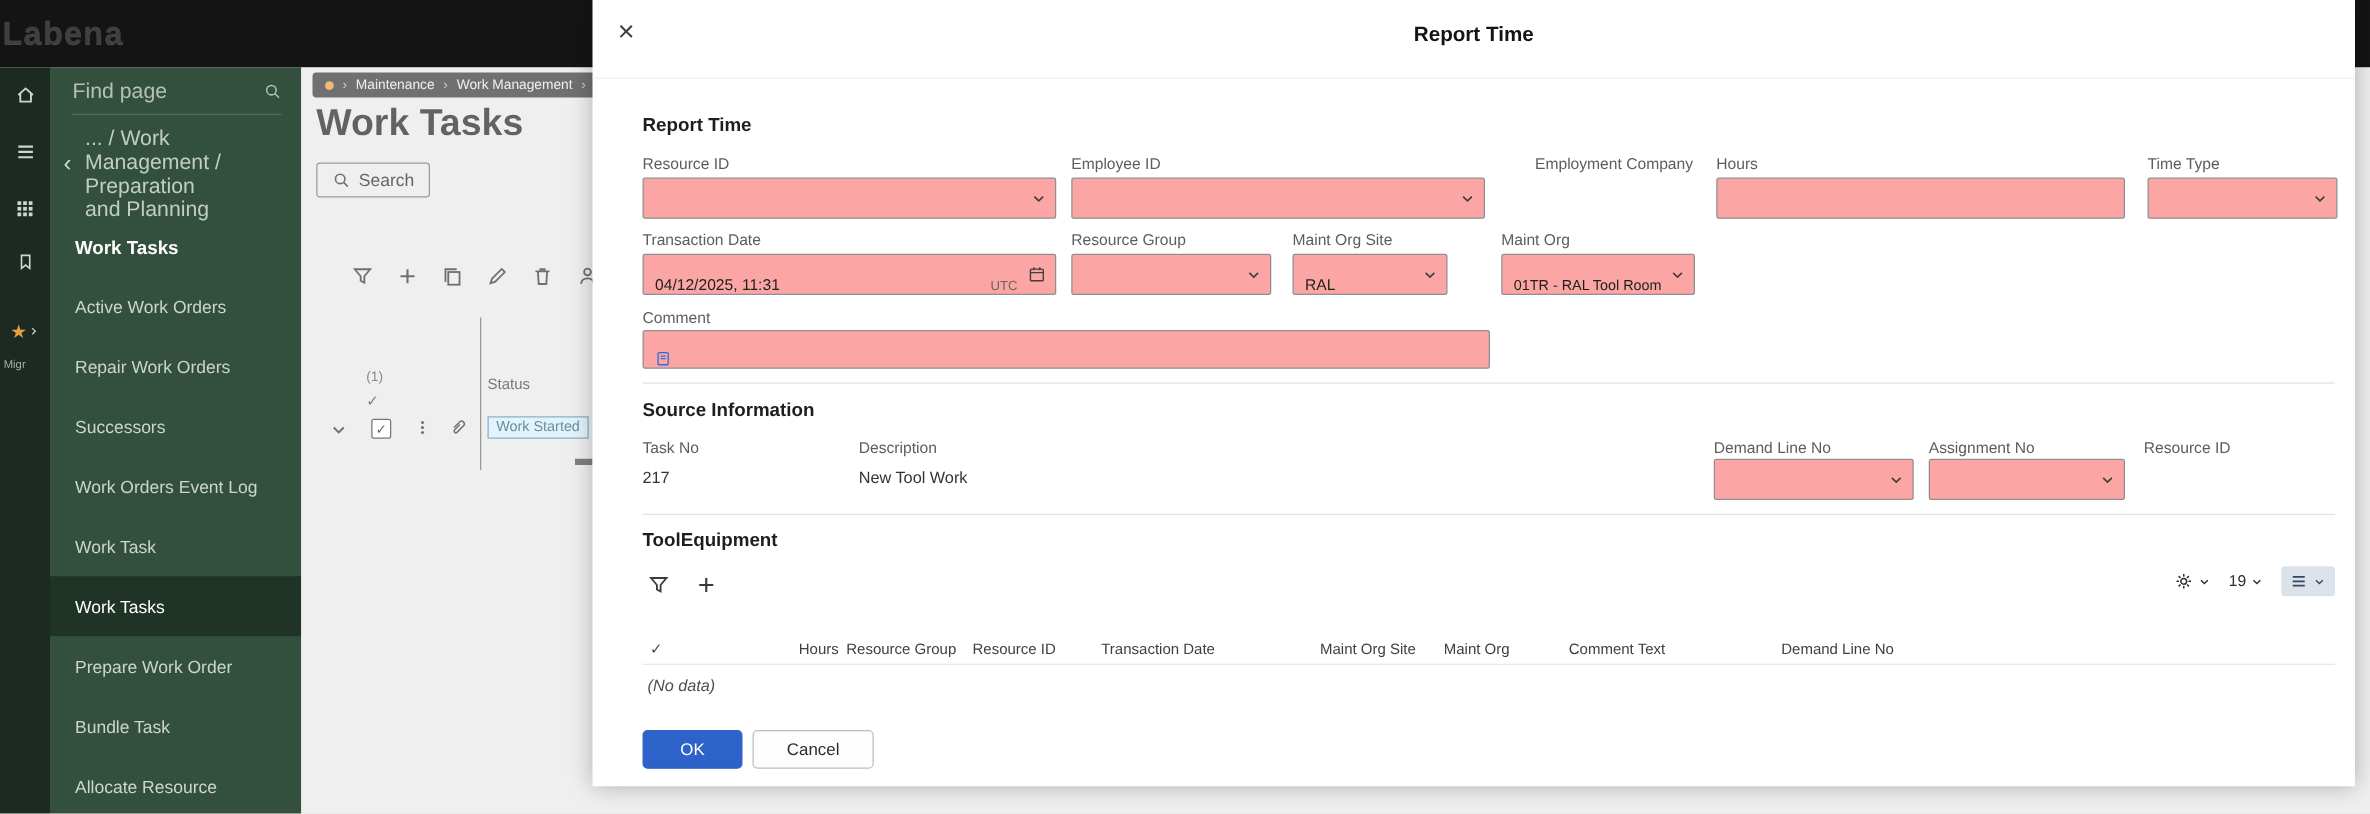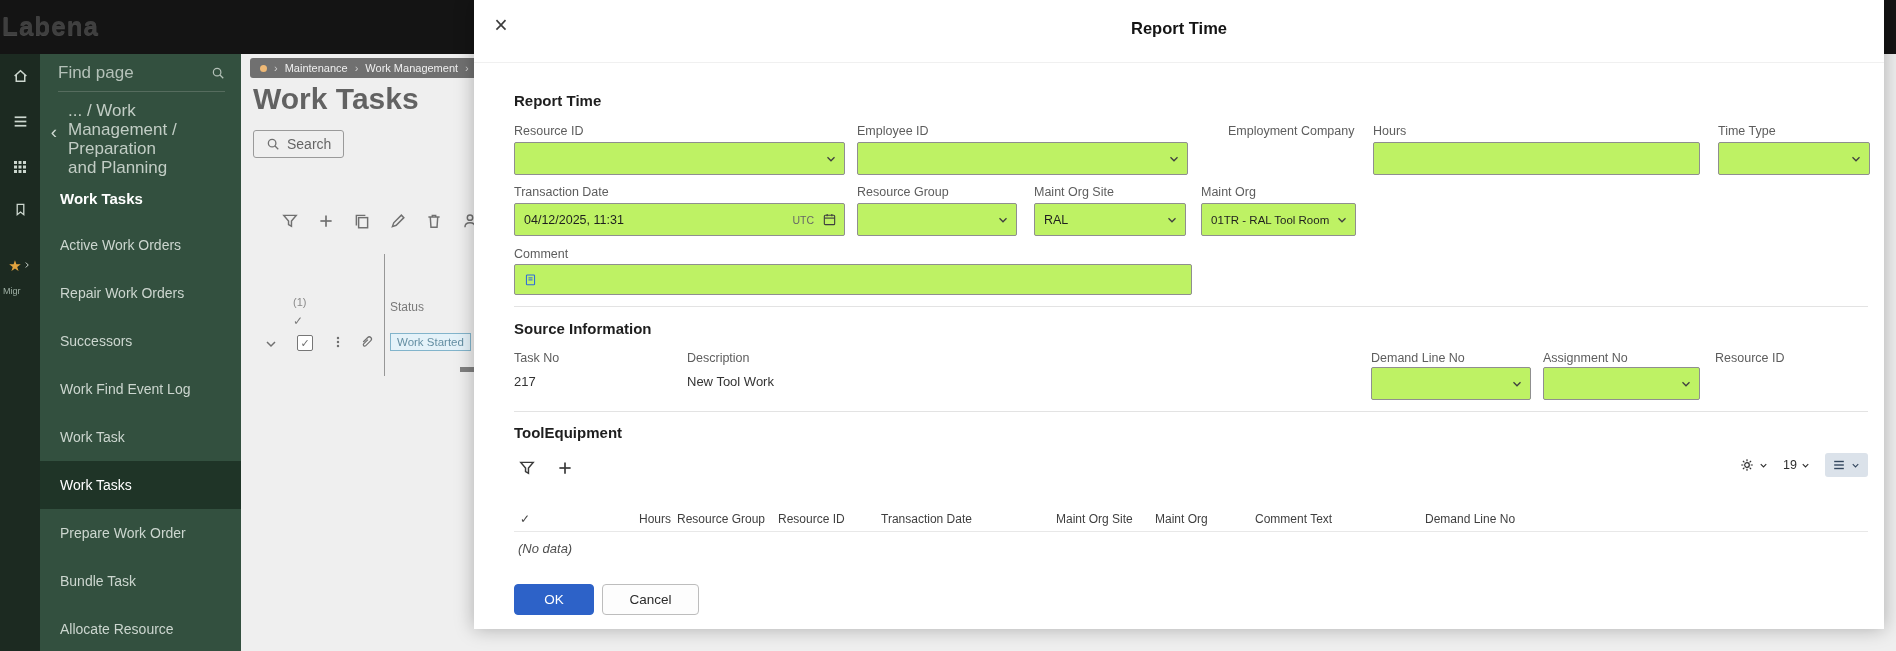--- a/index.html
+++ b/index.html
@@ -60,22 +60,22 @@
 
   
   .modal { position:absolute; left:474px; top:0; width:1410px; height:629px; background:#ffffff; z-index:10;
            box-shadow:0 0 18px rgba(0,0,0,0.28); }
   .modal-close { position:absolute; left:14px; top:12px; width:26px; height:26px; font-size:23px; color:#3c3c3c;
                  display:flex; align-items:center; justify-content:center; cursor:pointer; }
   .modal-title { position:absolute; left:0; right:0; top:19px; text-align:center; font-size:16.5px; font-weight:700; color:#141414; }
   .modal-hdr-line { position:absolute; left:0; right:0; top:62px; height:1px; background:#f0f0f0; }
   .sec-title { position:absolute; left:40px; font-size:15px; font-weight:700; color:#1e1e1e; }
   .fldlbl { position:absolute; font-size:12.5px; color:#5d5d5d; white-space:nowrap; }
-  .combo, .txtfield { position:absolute; height:33px; border:1px solid #8f8f8f; border-radius:2px; background:#bef264;
-              display:flex; align-items:center; padding:0 26px 0 9px; font-size:12.5px; color:#1f1f1f; cursor:pointer; }
+  .combo, .txtfield { position:absolute; height:33px; border:1px solid #8f8f8f; border-radius:2px; background:#fca5a5;
+              display:flex; align-items:flex-end; padding:0 26px 0 9px; font-size:12.5px; color:#1f1f1f; cursor:pointer; }
   .txtfield { padding-right:9px; cursor:text; }
   .combo .chev { position:absolute; right:6px; top:9px; color:#3f3f3f; }
   .combo-val { white-space:nowrap; overflow:hidden; }
   .tdz { position:absolute; right:30px; font-size:10.5px; color:#666; }
   .cal { position:absolute; right:7px; top:8px; color:#3f3f3f; }
   .note-ic { color:#2f6bdb; margin-right:7px; }
   .hrline { position:absolute; left:40px; right:16px; height:1px; background:#e3e3e3; }
   .si-val { position:absolute; font-size:13px; color:#333; }
   .te-tool { position:absolute; width:18px; height:18px; color:#3a3a3a; cursor:pointer; }
   .te-right { position:absolute; right:16px; top:453px; display:flex; align-items:center; gap:14px; color:#3a3a3a; }
@@ -154,21 +154,21 @@
       <div class="side-item">
           <span>Active Work Orders</span>
         </div>
       <div class="side-item">
           <span>Repair Work Orders</span>
         </div>
       <div class="side-item">
           <span>Successors</span>
         </div>
       <div class="side-item">
-          <span>Work Find Event Log</span>
+          <span>Work Orders Event Log</span>
         </div>
       <div class="side-item">
           <span>Work Task</span>
         </div>
       <div class="side-item sel">
           <span>Work Tasks</span>
         </div>
       <div class="side-item">
           <span>Prepare Work Order</span>
         </div>
@@ -293,21 +293,21 @@
           <line x1="5.5" y1="2" x2="5.5" y2="4.5"></line>
           <line x1="10.5" y1="2" x2="10.5" y2="4.5"></line>
         </svg>
     </div>
     <div class="combo" style="left:383px; top:203px; width:160px;">
       <span class="combo-val"></span>
       <svg class="chev" width="14" height="14" viewBox="0 0 16 16" fill="none" stroke="currentColor" stroke-width="1.5">
           <polyline points="4,6 8,10 12,6"></polyline>
         </svg>
     </div>
-    <div class="combo" style="left:560px; top:203px; width:152px;">
+    <div class="combo" style="left:560px; top:203px; width:124px;">
       <span class="combo-val">RAL</span>
       <svg class="chev" width="14" height="14" viewBox="0 0 16 16" fill="none" stroke="currentColor" stroke-width="1.5">
           <polyline points="4,6 8,10 12,6"></polyline>
         </svg>
     </div>
     <div class="combo" style="left:727px; top:203px; width:155px; font-size:11.5px;">
       <span class="combo-val">01TR - RAL Tool Room</span>
       <svg class="chev" width="14" height="14" viewBox="0 0 16 16" fill="none" stroke="currentColor" stroke-width="1.5">
           <polyline points="4,6 8,10 12,6"></polyline>
         </svg>

